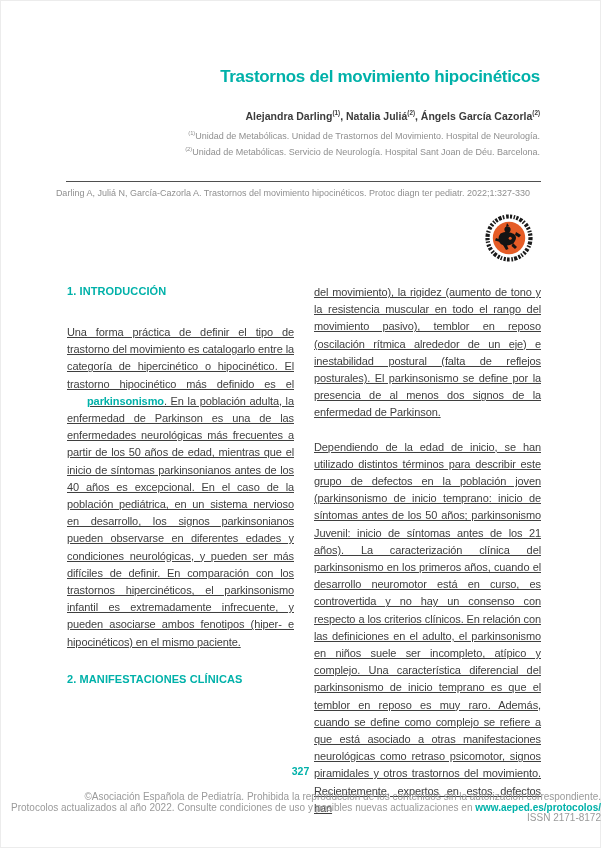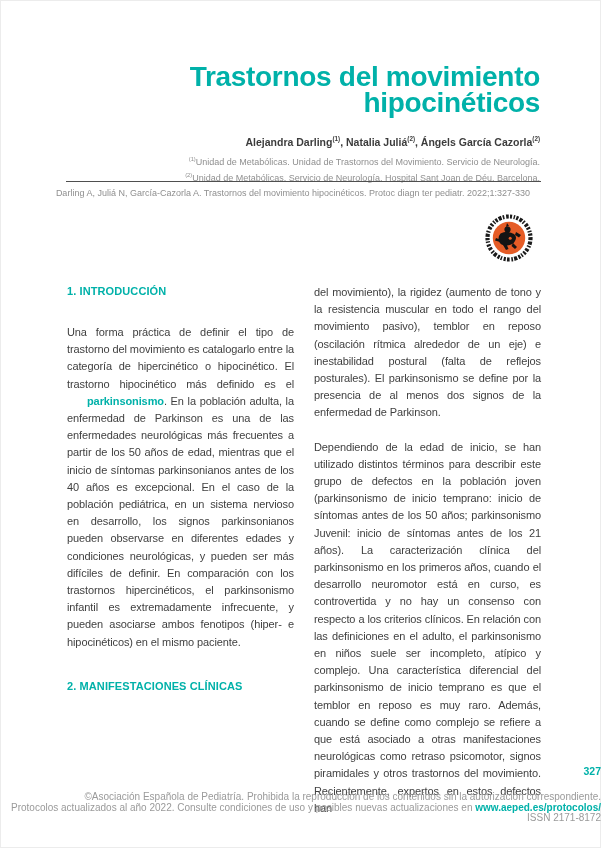--- a/index.html
+++ b/index.html
@@ -10,66 +10,66 @@
     background:#ffffff;
     font-family:"Liberation Sans", sans-serif;
     color:#3f3f3f;
     position:relative;
     overflow:hidden;
     box-shadow: inset 0 0 0 1px #ececec;
   }
 
   
   .header { position:absolute; top:64px; left:60px; right:61px; text-align:right; }
-  .title  { margin:0 0 16px 0; color:var(--accent); font-size:28px; font-weight:bold;
+  .title  { margin:0 0 16px 0; color:var(--accent); font-size:17px; font-weight:bold;
             letter-spacing:-0.3px; line-height:26px; }
   .authors { font-size:10.5px; font-weight:bold; color:#3c3c3c; line-height:13px; margin-bottom:4px; }
   .authors sup { font-size:6.3px; font-weight:bold; }
   .affiliations { font-size:9px; color:#8f8f8f; line-height:13px; }
   .affiliations sup { font-size:5.8px; }
 
   .rule { position:absolute; top:181px; left:66px; right:60px; border:none;
           border-top:1.5px solid #4f4f4f; margin:0; }
   .citation { position:absolute; top:187px; left:0; right:15px; text-align:center;
               font-size:9px; color:#8f8f8f; line-height:12px; }
 
   
   .logo { position:absolute; top:212px; left:483px; width:52px; height:52px; }
   .logo svg { display:block; }
   .seal-bg { fill:var(--logo-orange); }
 
   
   .columns { position:absolute; top:284px; left:67px; width:474px; display:flex; gap:20px;justify-content:space-between; }
   .col { width:230px; text-align:justify; font-size:11px; line-height:17.2px;
          color:#3f3f3f; letter-spacing:-0.1px; }
-  .col p { margin:0 0 17px 0; }
+  .col p { margin:0 0 17px 0;text-decoration:underline; }
   .sec-heading { margin:0 0 26px 0; color:var(--accent); font-size:11px; font-weight:bold;
                  letter-spacing:0.1px; line-height:14px; }
-  .sec-heading.second { margin-top:28px; }
+  .sec-heading.second { margin-top:21px; }
   .keyword { color:var(--accent); font-weight:bold;margin-left:20px; }
 
   
-  .page-number { position:absolute; top:765px; left:0; right:0; text-align:right;
+  .page-number { position:absolute; top:765px; left:0; right:0; text-align:center;
                  color:var(--accent); font-weight:bold; font-size:10.5px; }
   .footer { position:absolute; top:792px; left:0; right:0; text-align:right;
             font-size:10px; line-height:10.5px; color:#9a9a9a; }
   .footer .link { color:var(--accent); font-weight:bold; text-decoration:none; cursor:pointer; }
 </style>
 </head>
 <body>
 
 <header class="header">
   <h1 class="title">Trastornos del movimiento hipocinéticos</h1>
 
   <div class="authors">
     <span>Alejandra Darling</span><sup>(1)</sup><span>, </span><span>Natalia Juliá</span><sup>(2)</sup><span>, </span><span>Ángels García Cazorla</span><sup>(2)</sup>
   </div>
 
   <div class="affiliations">
-    <div><sup>(1)</sup><span>Unidad de Metabólicas. Unidad de Trastornos del Movimiento. Servicio de Neurología.</span></div>
+    <div><sup>(1)</sup><span>Unidad de Metabólicas. Unidad de Trastornos del Movimiento. Hospital de Neurología.</span></div>
     <div><sup>(2)</sup><span>Unidad de Metabólicas. Servicio de Neurología. Hospital Sant Joan de Déu. Barcelona.</span></div>
   </div>
 </header>
 
 <hr class="rule">
 
 <div class="citation">Darling A, Juliá N, García-Cazorla A. Trastornos del movimiento hipocinéticos. Protoc diagn ter pediatr. 2022;1:327-330</div>
 
 <div class="logo">
   <svg width="52" height="52" viewBox="0 0 52 52">

